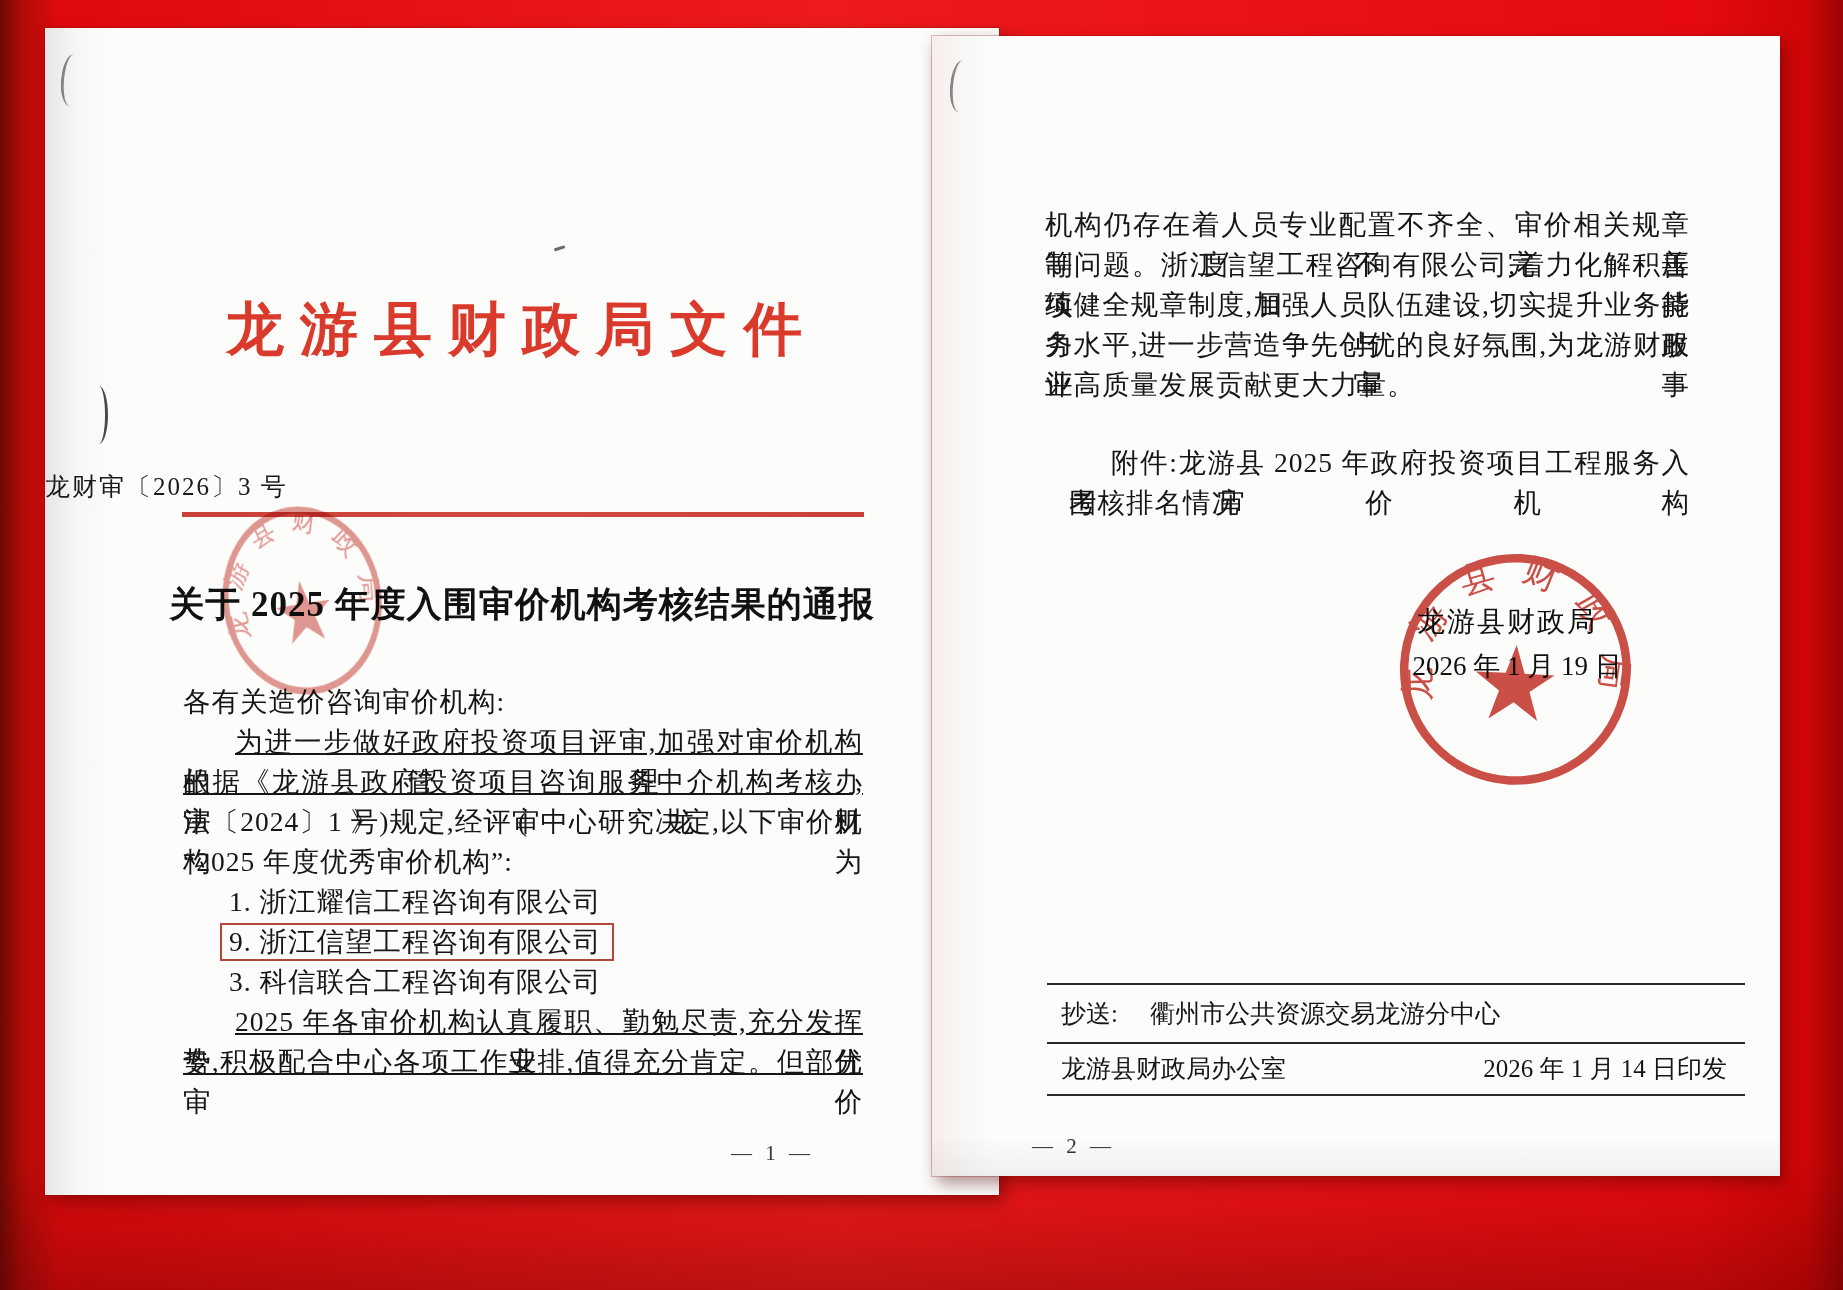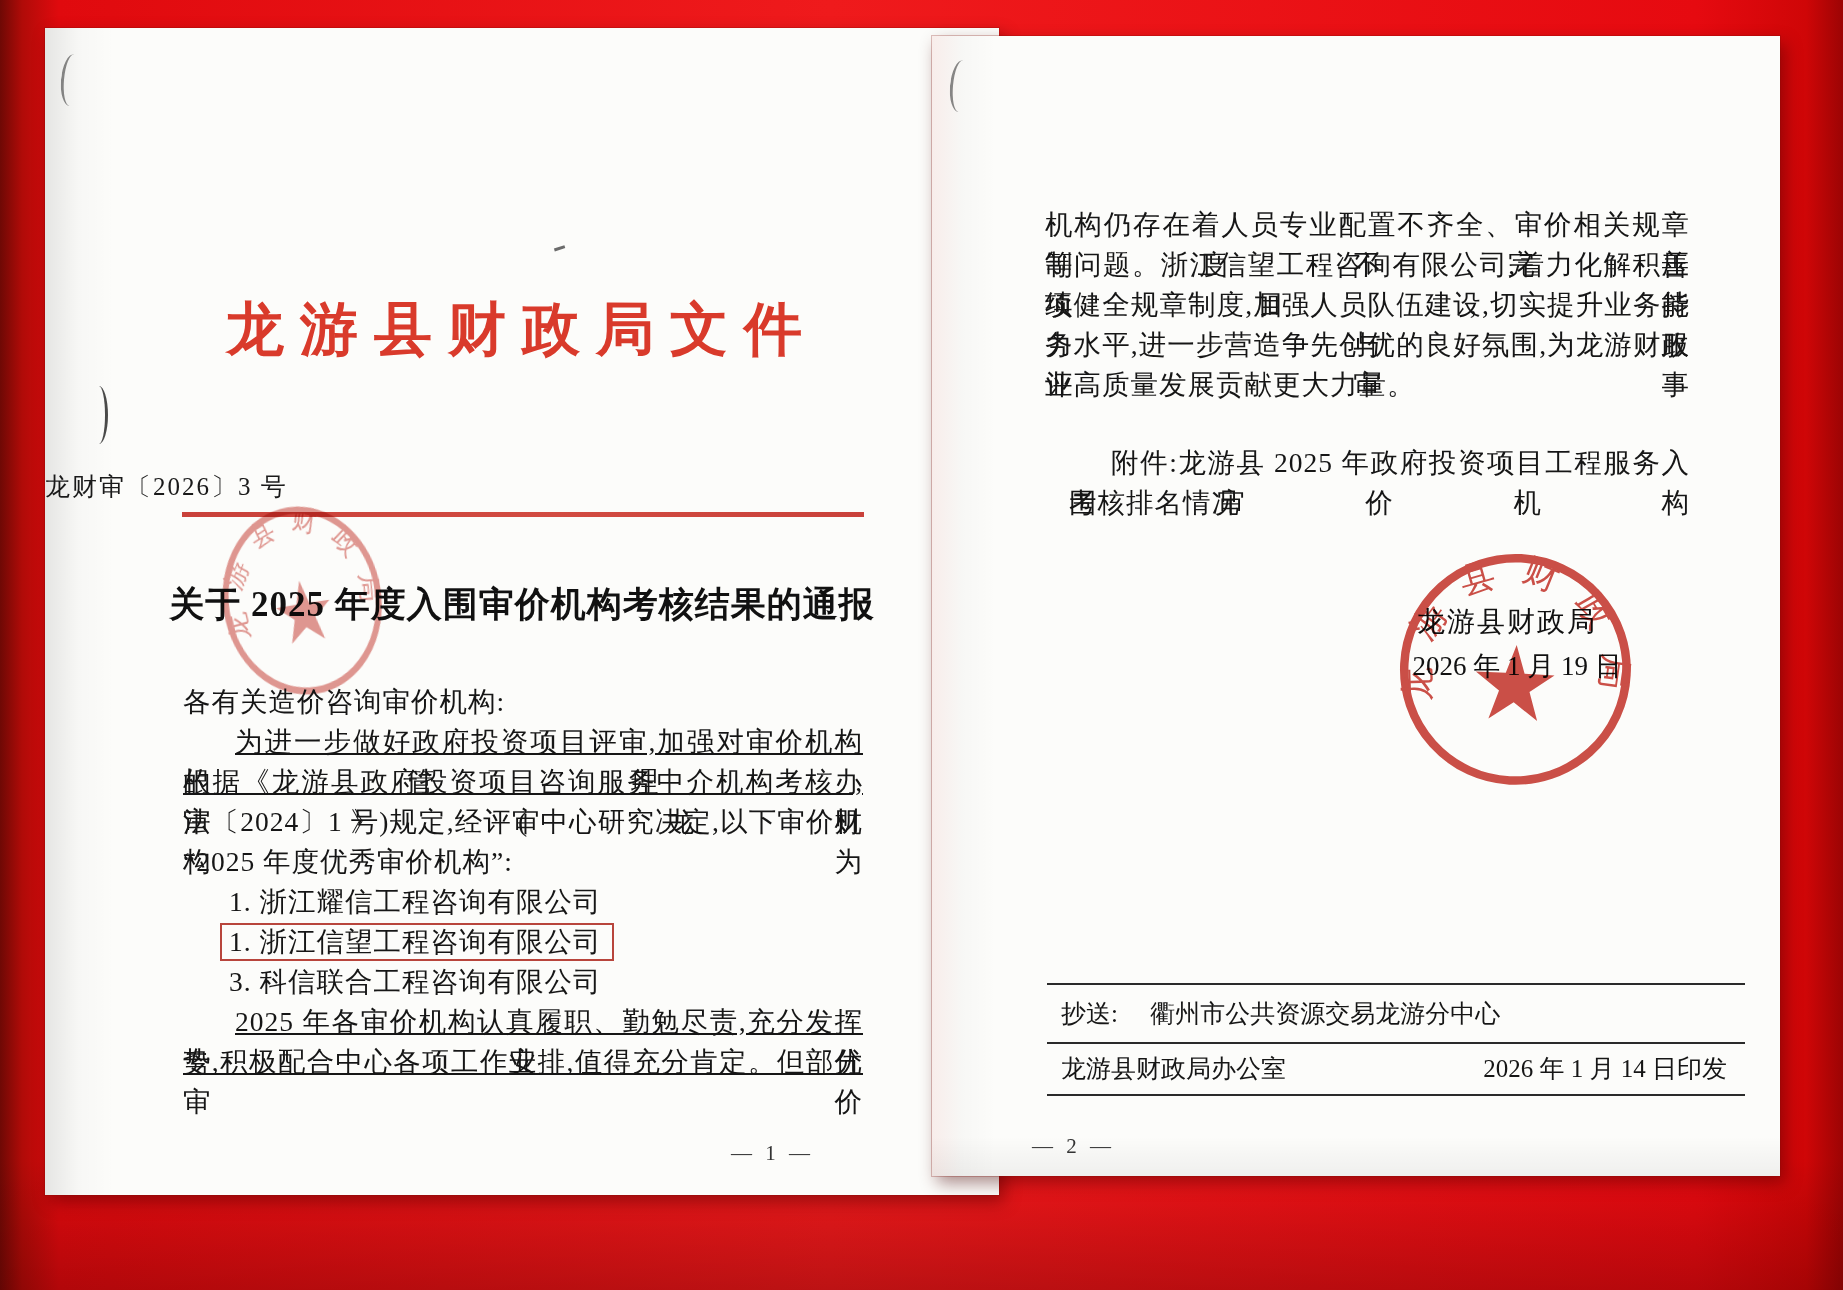--- a/index.html
+++ b/index.html
@@ -95,21 +95,21 @@
   </svg>
 
   <div class="body-block">
     <div class="line">各有关造价咨询审价机构:</div>
     <div class="line fill indent">为进一步做好政府投资项目评审,加强对审价机构的管理,</div>
     <div class="line fill">根据《龙游县政府投资项目咨询服务中介机构考核办法》(龙财</div>
     <div class="line fill">审〔2024〕1 号)规定,经评审中心研究决定,以下审价机构为</div>
     <div class="line">“2025 年度优秀审价机构”:</div>
     <div class="line list-indent">1. 浙江耀信工程咨询有限公司</div>
     <div class="line list-indent">
-      <span class="boxed">1. 浙江信望工程咨询有限公司</span>
+      <span class="boxed">9. 浙江信望工程咨询有限公司</span>
     </div>
     <div class="line list-indent">3. 科信联合工程咨询有限公司</div>
     <div class="line fill indent">2025 年各审价机构认真履职、勤勉尽责,充分发挥专业优</div>
     <div class="line fill">势,积极配合中心各项工作安排,值得充分肯定。但部分审价</div>
   </div>
 
   <div class="page-num page-num-1">— 1 —</div>
 </div>
 
 <div class="page page2">

